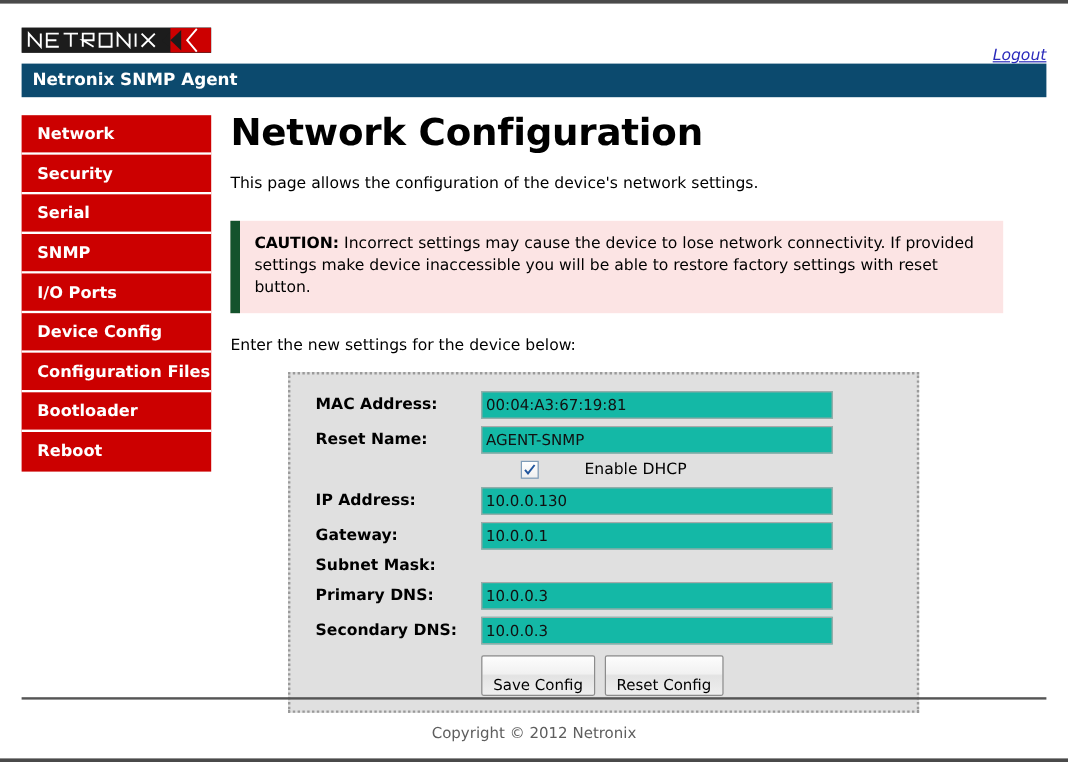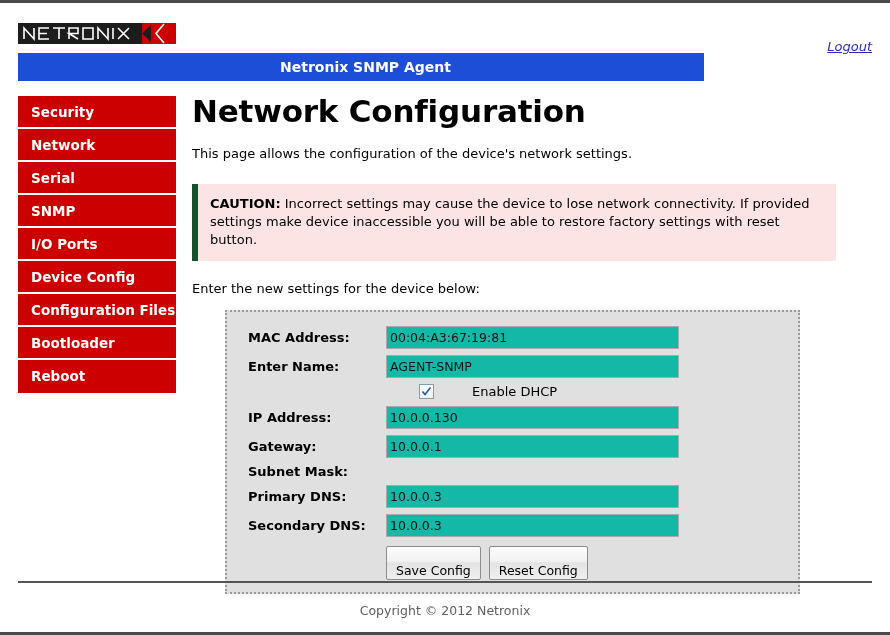--- a/index.html
+++ b/index.html
@@ -57,30 +57,29 @@
     color: #2b2bbb;
     text-decoration: underline;
     cursor: pointer;
   }
 
   
   .banner {
     position: absolute;
     left: 18px;
     top: 50px;
-    width: 686px;
+    width: 854px;
     height: 28px;
-    background: #1d4ed8;
+    background: #0c4a6e;
     color: #ffffff;
     font-weight: bold;
     font-size: 14px;
     line-height: 28px;
     padding-left: 9px;
     box-sizing: border-box;
-    text-align: center;
   }
 
   
   .sidebar {
     position: absolute;
     left: 18px;
     top: 93px;
     width: 158px;
   }
   .nav-item {
@@ -116,38 +115,38 @@
   .intro {
     margin-top: 14px;
     font-size: 13px;
     line-height: 17px;
   }
 
   .caution {
     margin-top: 22px;
     width: 644px;
     background: #fce4e4;
-    border-left: 6px solid #14532d;
+    border-left: 8px solid #14532d;
     padding: 11px 14px 12px 12px;
     box-sizing: border-box;
     font-size: 13px;
     line-height: 18px;
   }
   .caution b { font-weight: bold; }
 
   .enter-settings {
     margin-top: 20px;
     font-size: 13px;
   }
 
   
   .form-panel {
     margin-top: 14px;
-    margin-left: 33px;
-    width: 575px;
+    margin-left: 48px;
+    width: 526px;
     background: #e0e0e0;
     border: 2px dotted #9a9a9a;
     box-sizing: border-box;
     padding: 14px 0 12px 0;
   }
   .form-row {
     display: flex;
     align-items: center;
     margin-bottom: 6px;
     padding-left: 21px;
@@ -265,22 +264,22 @@
       </svg>
     </div>
     <div class="logout-wrap">
       <span class="logout-link">Logout</span>
     </div>
   </div>
 
   <div class="banner">Netronix SNMP Agent</div>
 
   <nav class="sidebar">
+    <div class="nav-item">Network</div>
     <div class="nav-item">Security</div>
-    <div class="nav-item">Network</div>
     <div class="nav-item">Serial</div>
     <div class="nav-item">SNMP</div>
     <div class="nav-item">I/O Ports</div>
     <div class="nav-item">Device Config</div>
     <div class="nav-item">Configuration Files</div>
     <div class="nav-item">Bootloader</div>
     <div class="nav-item">Reboot</div>
   </nav>
 
   <main class="content">
@@ -294,21 +293,21 @@
     <div class="enter-settings">Enter the new settings for the device below:</div>
 
     <section class="form-panel">
 
       <div class="form-row">
         <div class="label">MAC Address:</div>
         <input class="txt" type="text" value="00:04:A3:67:19:81" style="">
       </div>
 
       <div class="form-row">
-        <div class="label">Enter Name:</div>
+        <div class="label">Reset Name:</div>
         <input class="txt" type="text" value="AGENT-SNMP" style="">
       </div>
 
       <div class="checkbox-row">
         <div class="spacer"></div>
         <span class="cb">
           <svg width="11" height="11" viewBox="0 0 11 11" xmlns="http://www.w3.org/2000/svg">
             <path d="M1.5,5.5 L4,8.5 L9.5,1.5" fill="none" stroke="#21569e" stroke-width="1.6"></path>
           </svg>
         </span>

